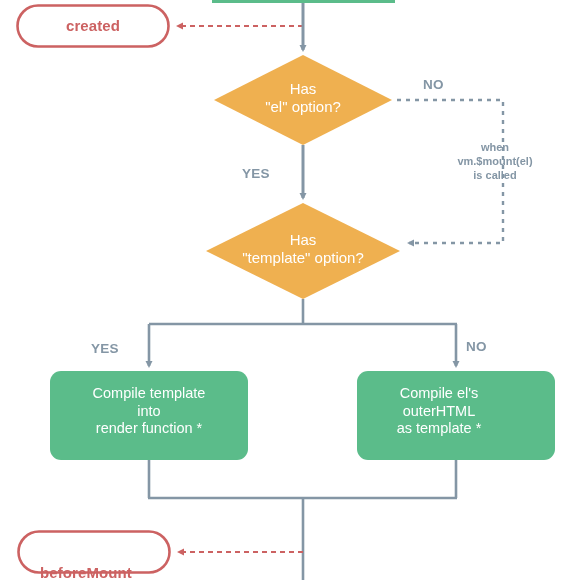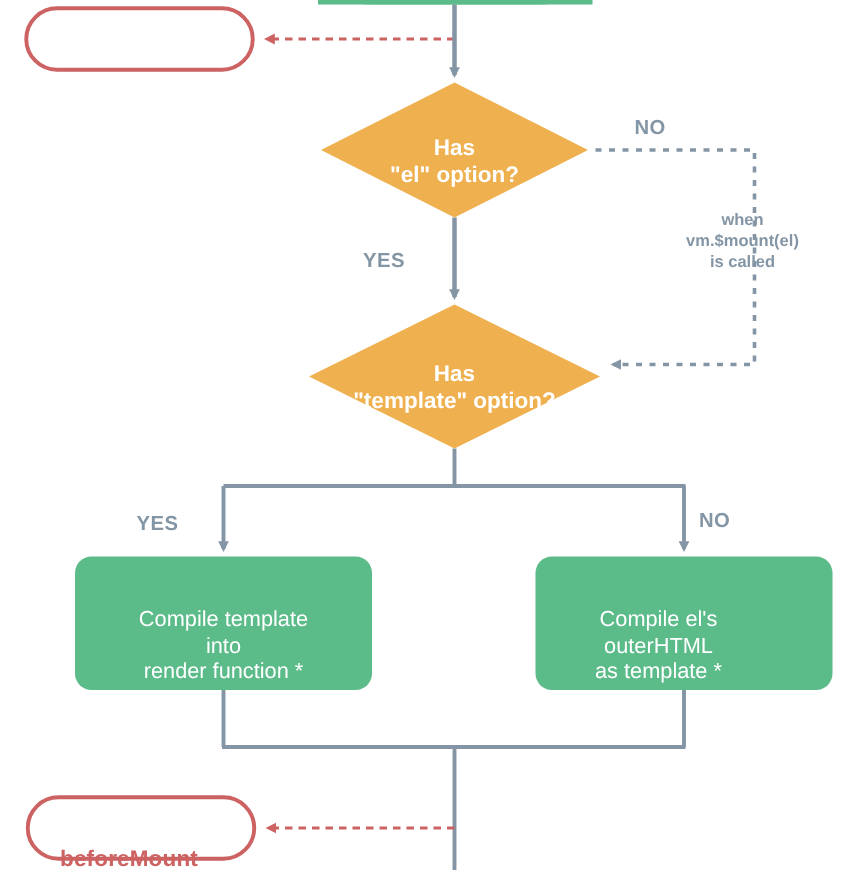--- a/index.html
+++ b/index.html
@@ -36,31 +36,29 @@
   .hook-pill-label {
     color: #CC6262;
     font-weight: bold;
     font-size: 15px;
     letter-spacing: 0.1px;
   }
 
   
   .diamond-label {
     color: #ffffff;
-    font-weight: bold;
+    font-weight: normal;
     font-size: 15px;
-    margin-top: 10px;
   }
 
   
   .process-label {
     color: #ffffff;
     font-weight: normal;
     font-size: 14.5px;
-    margin-top: 20px;
   }
 
   
   .edge-label {
     position: absolute;
     color: #8496A5;
     font-weight: bold;
     font-size: 13.5px;
     text-align: left;
     line-height: 1.3;
@@ -130,20 +128,21 @@
     <line x1="149" y1="460" x2="149" y2="498" stroke="#8496A5" stroke-width="2.6"></line>
     <line x1="456" y1="460" x2="456" y2="498" stroke="#8496A5" stroke-width="2.6"></line>
     <line x1="148" y1="498" x2="457" y2="498" stroke="#8496A5" stroke-width="2.6"></line>
     <line x1="303" y1="498" x2="303" y2="580" stroke="#8496A5" stroke-width="2.6"></line>
 
     <rect x="18.5" y="531.5" width="151" height="41" rx="20.5" ry="20.5" fill="#ffffff" stroke="#CC6262" stroke-width="2.6"></rect>
 
     <line x1="303" y1="552" x2="179" y2="552" stroke="#CC6262" stroke-width="2" stroke-dasharray="5,4" marker-end="url(#arrow-red)"></line>
   </svg>
 
+  <div class="node-label hook-pill-label" style="left:18px; top:17px; width:150px;">created</div>
 
   <div class="node-label diamond-label" style="left:213px; top:80px; width:180px;">Has
 "el" option?</div>
 
   <div class="node-label diamond-label" style="left:205px; top:231px; width:196px;">Has
 "template" option?</div>
 
   <div class="node-label process-label" style="left:50px; top:385px; width:198px;">Compile template
 into
 render function *</div>

